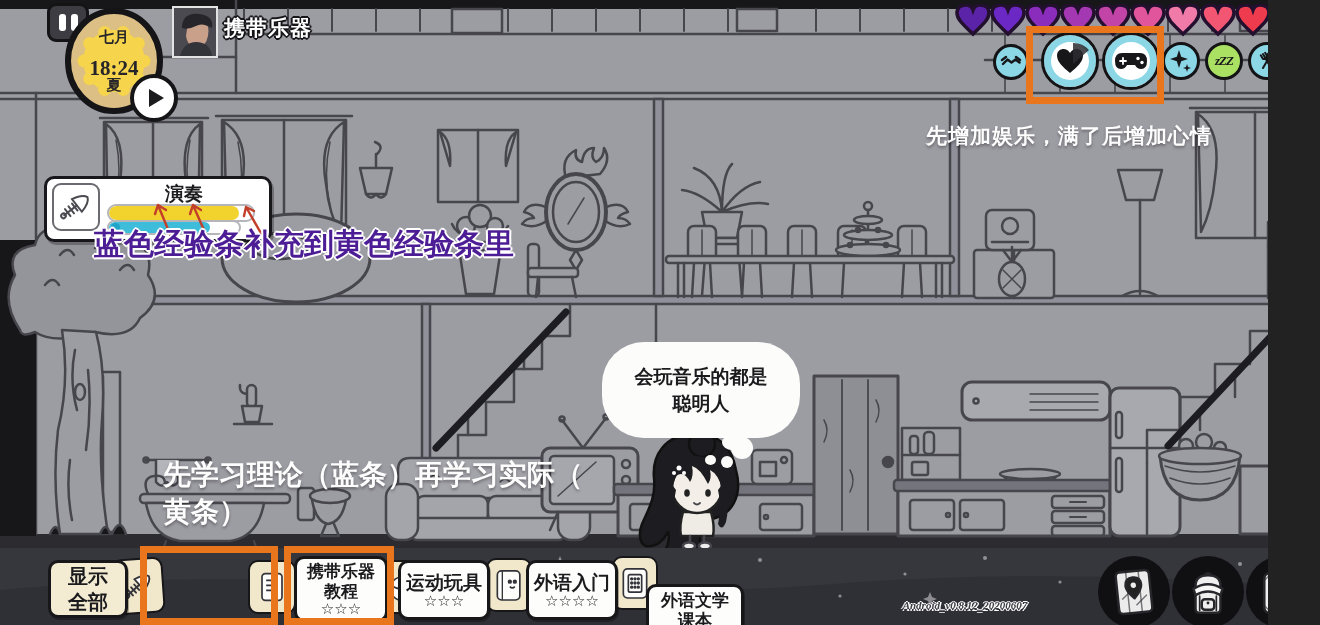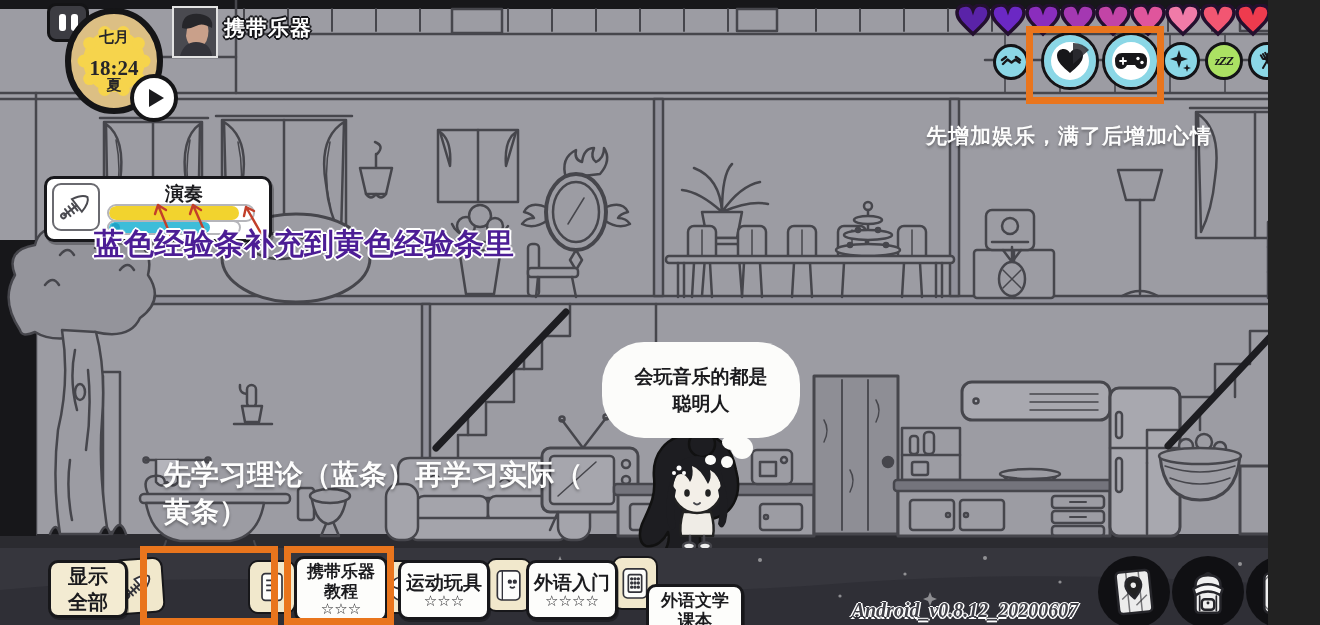--- a/index.html
+++ b/index.html
@@ -55,21 +55,21 @@
   .bbar{left:0;top:548px;width:1320px;height:77px;background:#36363d;z-index:2;}
   .card{position:absolute;box-sizing:border-box;border:3px solid #17171a;border-radius:10px;z-index:3;
         display:flex;flex-direction:column;align-items:center;justify-content:center;
         font-weight:800;color:#1b1b1e;text-align:center;white-space:pre-line;
         box-shadow:1px 2px 0 rgba(0,0,0,.3);}
   .card.white{background:#fdfdfb;}
   .card.cream{background:#f3ebd2;}
   .iconcard{position:absolute;box-sizing:border-box;border:2.5px solid #17171a;border-radius:10px;
             background:#f1e8cc;z-index:2;display:flex;align-items:center;justify-content:center;}
   .stars{font-size:15px;font-weight:400;line-height:15px;letter-spacing:0;}
-  .ver{z-index:3;font-size:20px;font-weight:800;font-style:italic;color:#3f3f46;
+  .ver{z-index:3;font-size:11px;font-weight:800;font-style:italic;color:#3f3f46;
        text-shadow:-1.5px 0 #fff,1.5px 0 #fff,0 -1.5px #fff,0 1.5px #fff;}
   .rbtn{border-radius:50%;background:#101013;z-index:3;display:flex;align-items:center;justify-content:center;}
 </style>
 </head>
 <body>
 
 <div id="page">
 
 <svg class="scene" width="1320" height="555" viewBox="0 0 1320 555">
  <g fill="none" stroke="#46464c" stroke-width="2.5" stroke-linecap="round" stroke-linejoin="round">

